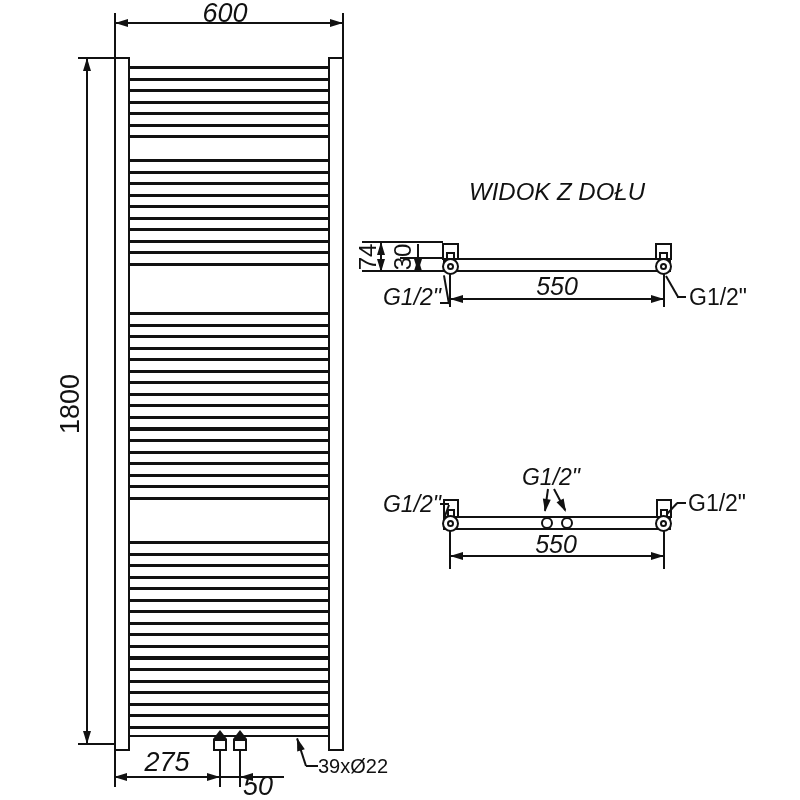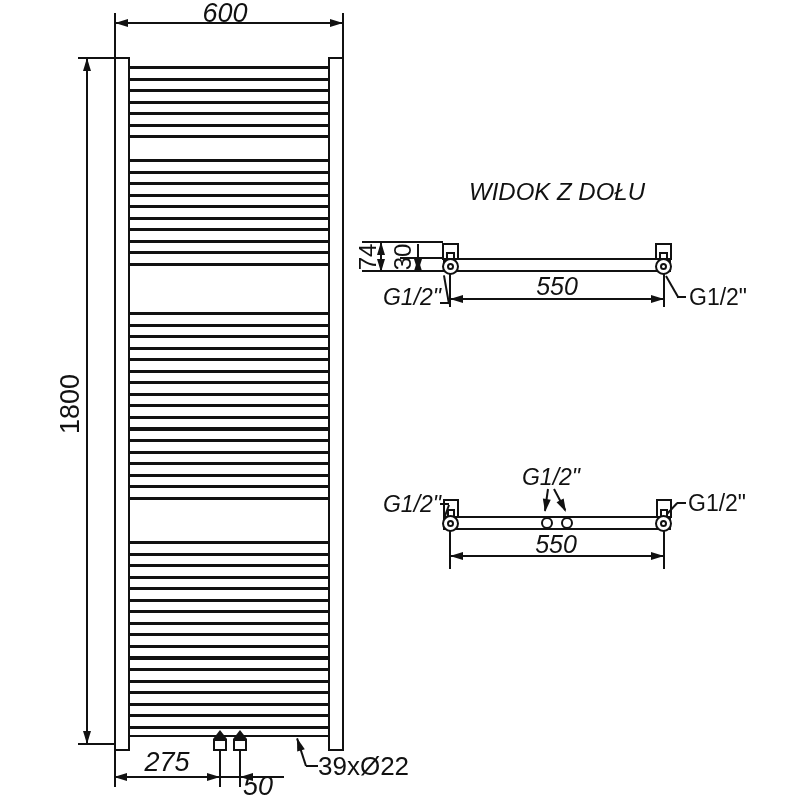--- a/index.html
+++ b/index.html
@@ -16,21 +16,21 @@
   .ctr { transform:translate(-50%,-50%);font-style:italic; }
   .ctrv{ transform:translate(-50%,-50%) rotate(-90deg); }
   .lft { transform:translate(0,-50%); }
   .ar  { position:absolute; width:0; height:0; border-style:solid; }
   .aL  { border-width:4px 13px 4px 0; border-color:transparent #111 transparent transparent; }
   .aR  { border-width:4px 0 4px 13px; border-color:transparent transparent transparent #111; }
   .aU  { border-width:0 4px 13px 4px; border-color:transparent transparent #111 transparent; }
   .aD  { border-width:13px 4px 0 4px; border-color:#111 transparent transparent transparent; }
   .vtri{ position:absolute; width:0; height:0; border-style:solid;
          border-width:0 7px 9px 7px; border-color:transparent transparent #111 transparent; }
-  .fs27{ font-size:27px; } .fs25{ font-size:25px; } .fs24{ font-size:24px; } .fs23{ font-size:23px; } .fs26{ font-size:26px; }
+  .fs27{ font-size:27px; } .fs25{ font-size:25px; } .fs24{ font-size:24px; } .fs23{ font-size:23px; } .fs26{ font-size:20px; }
 </style>
 </head>
 <body>
 
 <div class="sheet">
 
   <div class="txt ctr fs27" style="left:225px;top:13px;">600</div>
   <div class="l" style="left:115px;top:22px;width:228px;height:2px;"></div>
   <div class="ar aL" style="left:115px;top:19px;"></div>
   <div class="ar aR" style="left:330px;top:19px;"></div>

